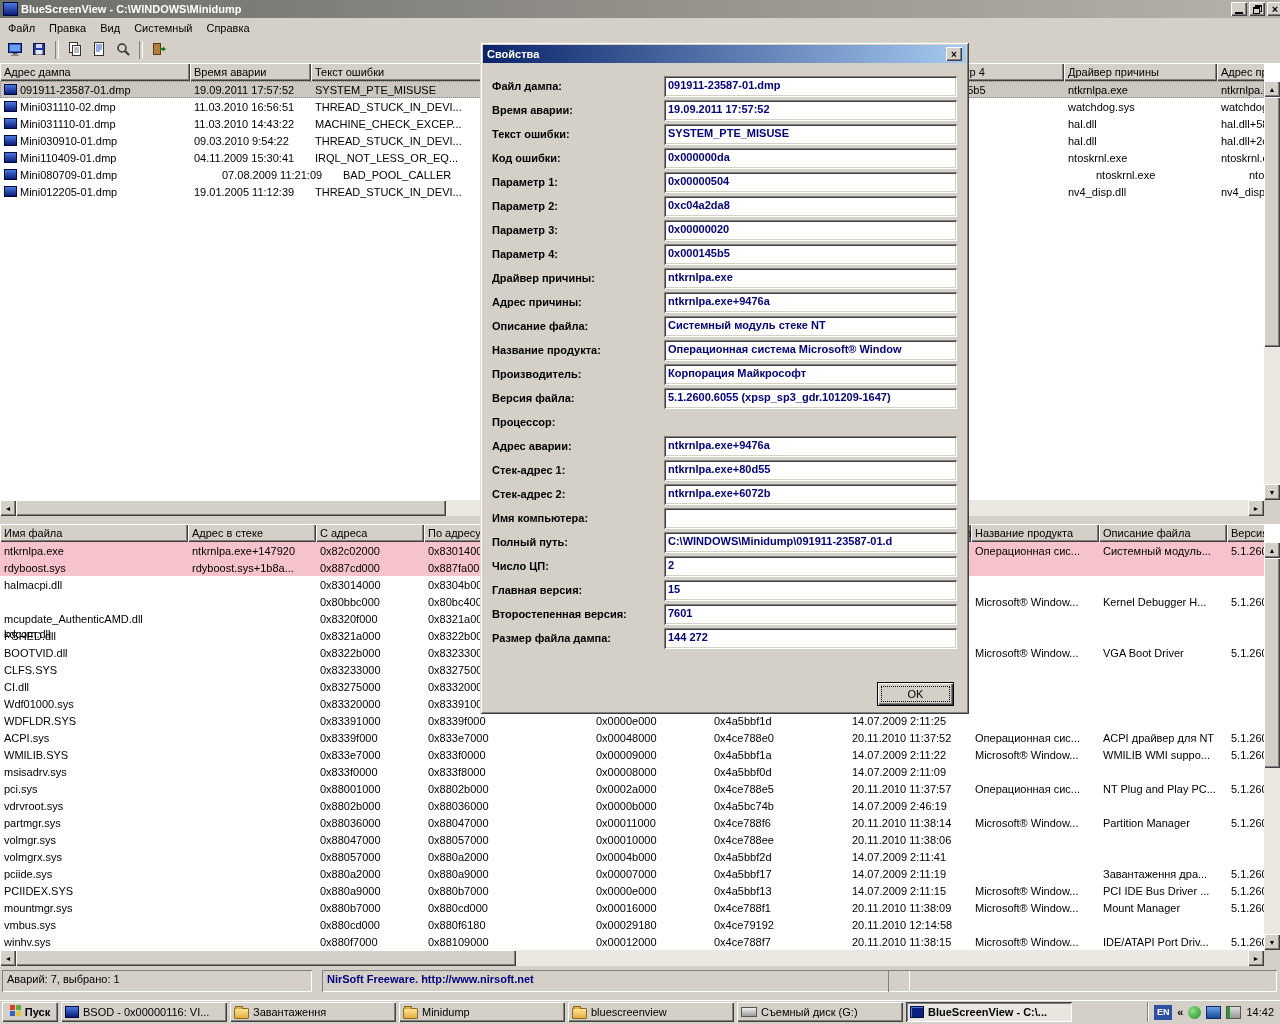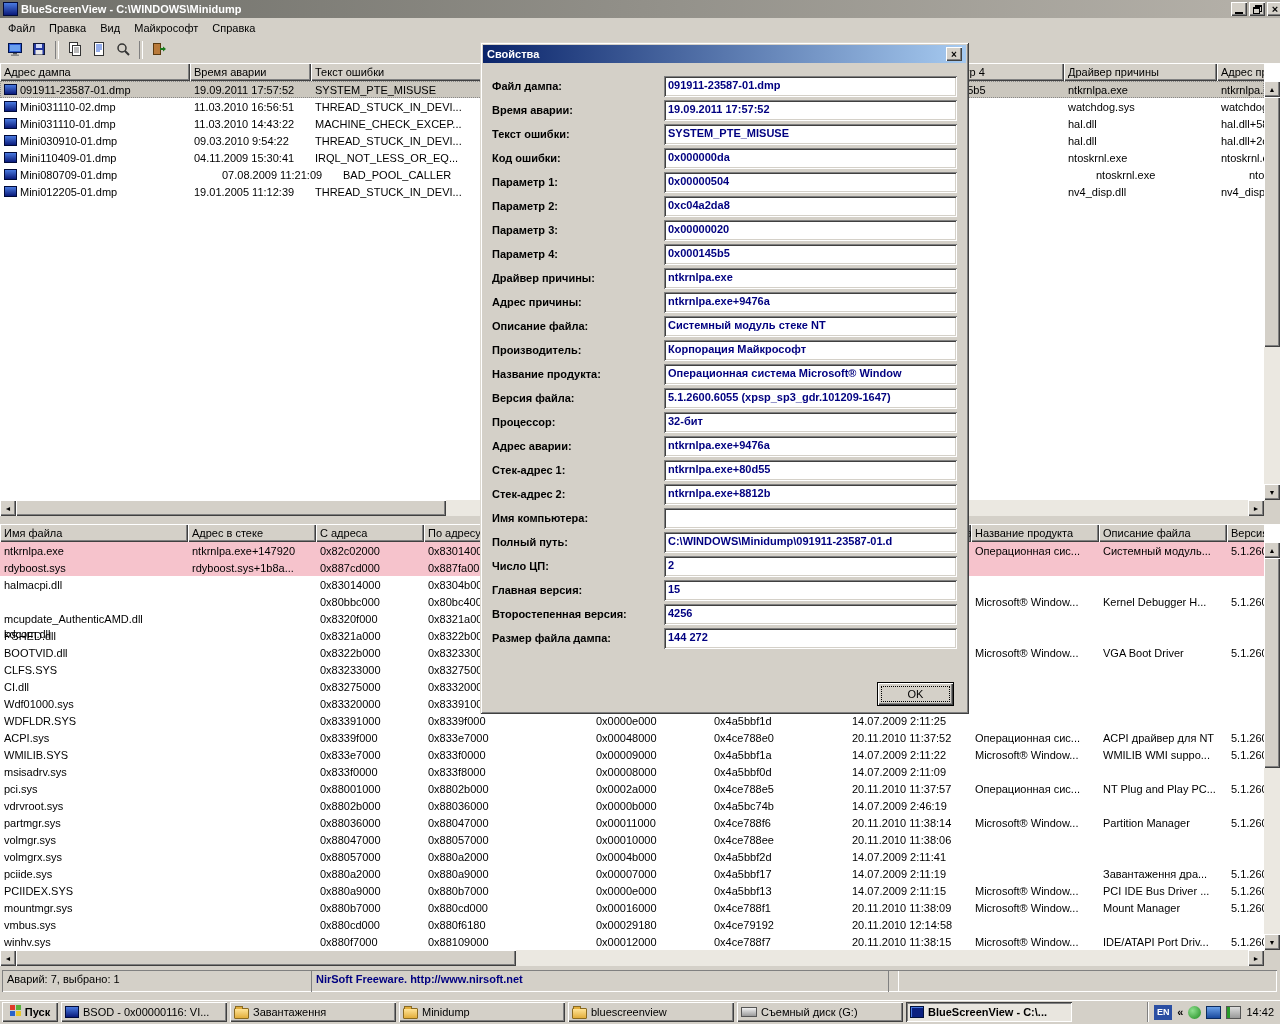--- a/index.html
+++ b/index.html
@@ -44,21 +44,21 @@
           display:flex;align-items:center;justify-content:center;}
   .sb-btn.up{top:0;left:0}.sb-btn.down{bottom:0;left:0}.sb-btn.leftb{left:0;top:0}.sb-btn.rightb{right:0;top:0}
   .sb-thumb{position:absolute;left:0;width:16px;background:#d4d0c8;
             box-shadow:inset 1px 1px #fff,inset -1px -1px #404040,inset -2px -2px #808080;}
   .sb-thumb.h{top:0;height:16px;}
   
   .statusbar{position:absolute;left:0;top:966px;width:1280px;height:26px;background:#d4d0c8;}
   .sp{position:absolute;top:4px;height:18px;line-height:14px;padding:2px 5px;white-space:nowrap;overflow:hidden;
       box-shadow:inset 1px 1px #808080,inset -1px -1px #fff;}
   .sp1{left:2px;width:300px;}
-  .sp2{left:311px;width:578px;color:#000080;font-weight:bold;}
+  .sp2{left:322px;width:578px;color:#000080;font-weight:bold;}
   .sp3{left:888px;right:3px;}
   
   .dialog{position:absolute;left:480px;top:42px;width:489px;height:672px;background:#d4d0c8;z-index:10;
           box-shadow:inset 1px 1px #dcd8d0,inset -1px -1px #404040,inset 2px 2px #fff,inset -2px -2px #808080;}
   .dtitle{position:absolute;left:3px;top:3px;right:3px;height:18px;background:linear-gradient(90deg,#0a246a,#a6caf0);
           color:#fff;font-weight:bold;display:flex;align-items:center;padding:0 4px;}
   .dclose{margin-left:auto;width:16px;height:14px;background:#d4d0c8;color:#000;font-size:10px;font-weight:bold;
           box-shadow:inset 1px 1px #fff,inset -1px -1px #404040,inset -2px -2px #808080;
           display:flex;align-items:center;justify-content:center;}
   #dfields{position:absolute;top:32px;left:2px;right:2px;}
@@ -125,21 +125,21 @@
         <span class="tbtn">
             <span class="g-x">×</span>
           </span>
       </span>
     </div>
 
     <div class="menubar" id="menubar">
         <span class="menu-item">Файл</span>
         <span class="menu-item">Правка</span>
         <span class="menu-item">Вид</span>
-        <span class="menu-item">Майкрософт</span>
+        <span class="menu-item">Системный</span>
         <span class="menu-item">Справка</span>
       </div>
     <div class="toolbar" id="toolbar">
         <span class="tool">
           <span><svg width="16" height="16" xmlns="http://www.w3.org/2000/svg">
               <rect x="1.5" y="2.5" width="13" height="9" fill="#2a5ad4" stroke="#00124a"></rect>
               <rect x="3" y="4" width="10" height="6" fill="#6aa0ee"></rect>
               <rect x="6" y="12" width="4" height="1.5" fill="#555"></rect>
               <rect x="4" y="13.5" width="8" height="1.5" fill="#888"></rect>
             </svg></span>
@@ -681,66 +681,65 @@
         </div>
         <div class="drow">
           <span class="dlabel">Адрес причины:</span>
           <span class="dinput">ntkrnlpa.exe+9476a</span>
         </div>
         <div class="drow">
           <span class="dlabel">Описание файла:</span>
           <span class="dinput">Системный модуль стеке NT</span>
         </div>
         <div class="drow">
+          <span class="dlabel">Название продукта:</span>
+          <span class="dinput">Операционная система Microsoft® Window</span>
+        </div>
+        <div class="drow">
           <span class="dlabel">Производитель:</span>
           <span class="dinput">Корпорация Майкрософт</span>
         </div>
         <div class="drow">
-          <span class="dlabel">Название продукта:</span>
-          <span class="dinput">Операционная система Microsoft® Window</span>
-        </div>
-        <div class="drow">
           <span class="dlabel">Версия файла:</span>
           <span class="dinput">5.1.2600.6055 (xpsp_sp3_gdr.101209-1647)</span>
         </div>
         <div class="drow">
           <span class="dlabel">Процессор:</span>
-          <span class="dinput">32-бит</span>
         </div>
         <div class="drow">
           <span class="dlabel">Адрес аварии:</span>
           <span class="dinput">ntkrnlpa.exe+9476a</span>
         </div>
         <div class="drow">
           <span class="dlabel">Стек-адрес 1:</span>
           <span class="dinput">ntkrnlpa.exe+80d55</span>
         </div>
         <div class="drow">
           <span class="dlabel">Стек-адрес 2:</span>
-          <span class="dinput">ntkrnlpa.exe+8812b</span>
+          <span class="dinput">ntkrnlpa.exe+6072b</span>
         </div>
         <div class="drow">
           <span class="dlabel">Имя компьютера:</span>
           <span class="dinput"></span>
         </div>
         <div class="drow">
           <span class="dlabel">Полный путь:</span>
           <span class="dinput">C:\WINDOWS\Minidump\091911-23587-01.d</span>
         </div>
         <div class="drow">
           <span class="dlabel">Число ЦП:</span>
           <span class="dinput">2</span>
         </div>
         <div class="drow">
           <span class="dlabel">Главная версия:</span>
           <span class="dinput">15</span>
         </div>
         <div class="drow">
           <span class="dlabel">Второстепенная версия:</span>
-          <span class="dinput">4256</span>
+          <span class="dinput">7601</span>
         </div>
         <div class="drow">
           <span class="dlabel">Размер файла дампа:</span>
           <span class="dinput">144 272</span>
         </div>
       </div>
     <span class="okbtn">OK</span>
   </div>
 
   <div class="taskbar">

